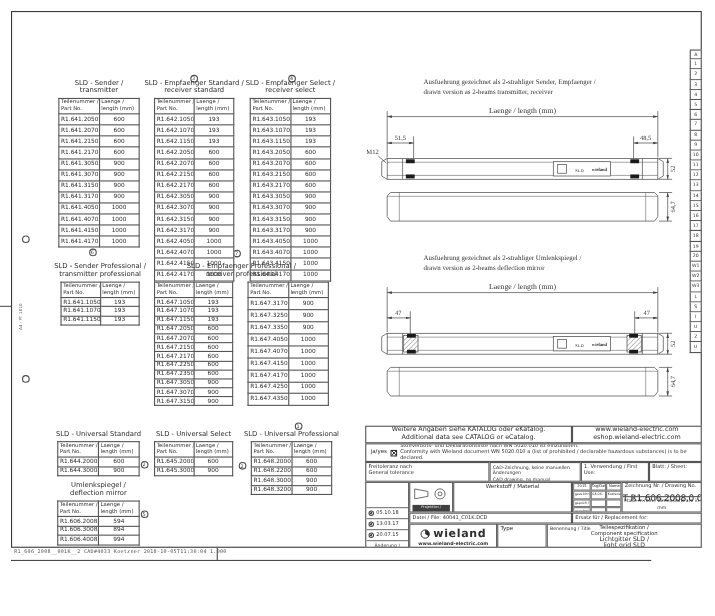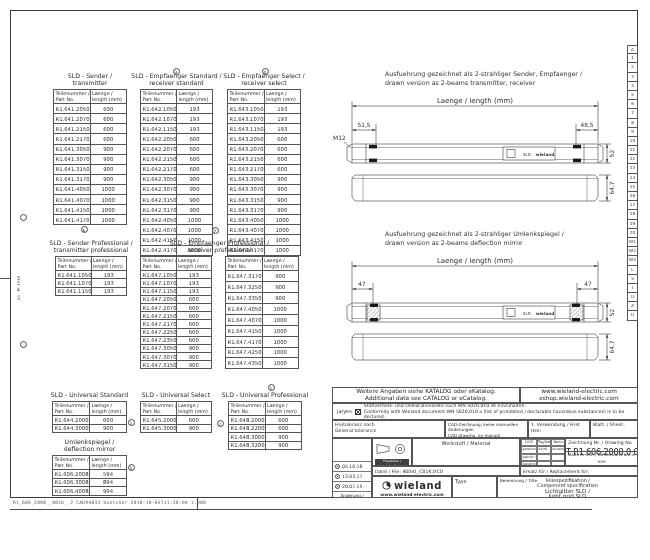--- a/index.html
+++ b/index.html
@@ -21,21 +21,21 @@
   .marker{position:absolute;width:7px;height:7px;border:0.7px solid #4a4a4a;border-radius:50%;font-size:4.4px;line-height:7px;text-align:center;color:#333;box-sizing:border-box;background:#fff;}
   
   .strip{position:absolute;left:627px;top:45px;width:11px;}
   .strip .cell{height:9.2px;border:0.5px solid #555;border-top:none;box-sizing:border-box;font-size:4.2px;line-height:8.6px;text-align:center;color:#333;background:#fff;}
   .strip .cell:first-child{border-top:0.5px solid #555;}
   
   .punch{position:absolute;width:7px;height:7px;border:0.8px solid #4a4a4a;border-radius:50%;box-sizing:border-box;}
   .margin-label{position:absolute;left:16px;top:300px;transform:rotate(-90deg);transform-origin:left top;font-size:3.8px;color:#555;white-space:nowrap;}
   .foldmark{position:absolute;left:0;top:278px;width:10px;border-top:0.7px solid #555;}
   
-  .dwg{position:absolute;width:305px;height:152px;}
+  .dwg{position:absolute;width:305px;height:152px;font-family:Liberation Serif, serif;}
   
   .footerbox{position:absolute;left:10px;top:498px;width:582px;height:12px;border-bottom:0.7px solid #4a4a4a;box-sizing:border-box;}
   .footerdiv{position:absolute;left:197px;top:498px;height:12px;border-left:0.7px solid #4a4a4a;}
   .footer-text{position:absolute;left:13px;top:500px;font-size:4.6px;letter-spacing:0.25px;color:#555;font-family:"DejaVu Sans Mono",monospace;}
   
   .tb{position:absolute;box-sizing:border-box;border:0.55px solid #555;background:#fff;overflow:hidden;}
   .c{text-align:center;}
   .fs58{font-size:5.8px;line-height:7.4px;}
   .fs50{font-size:5px;line-height:6.4px;}
   .fs46{font-size:4.6px;line-height:5.8px;}

